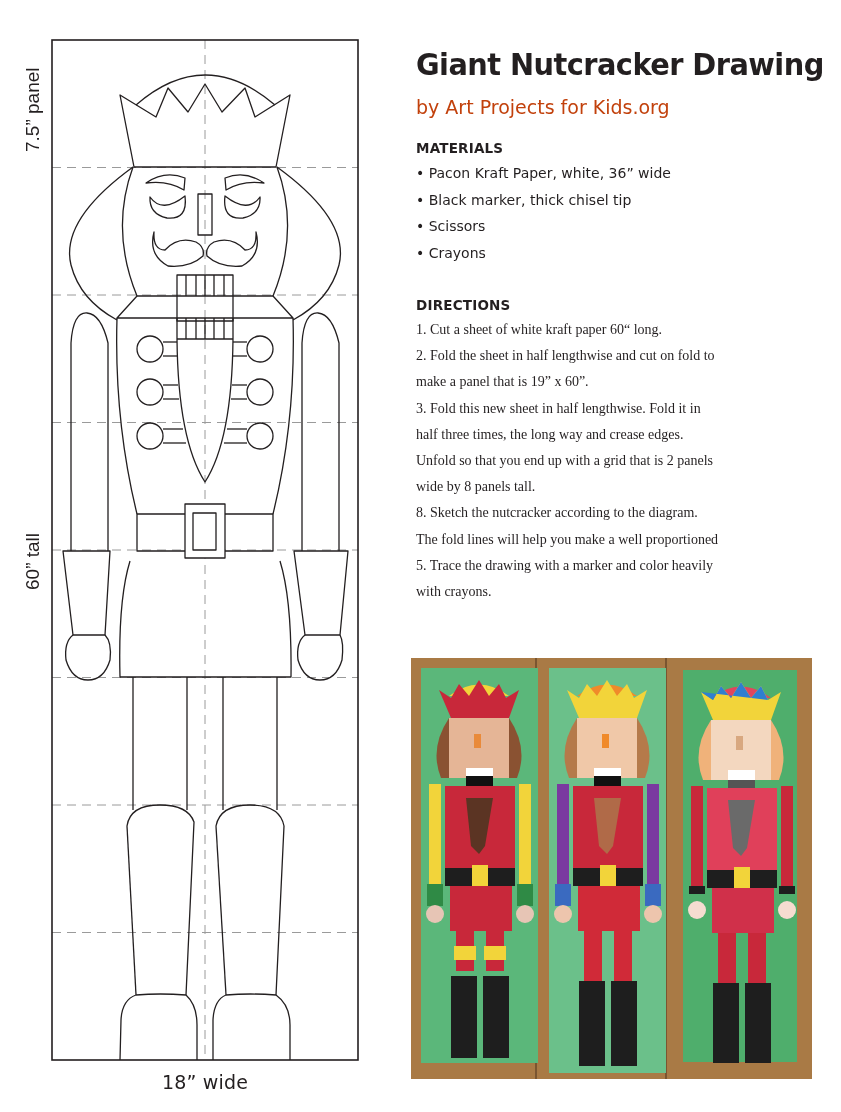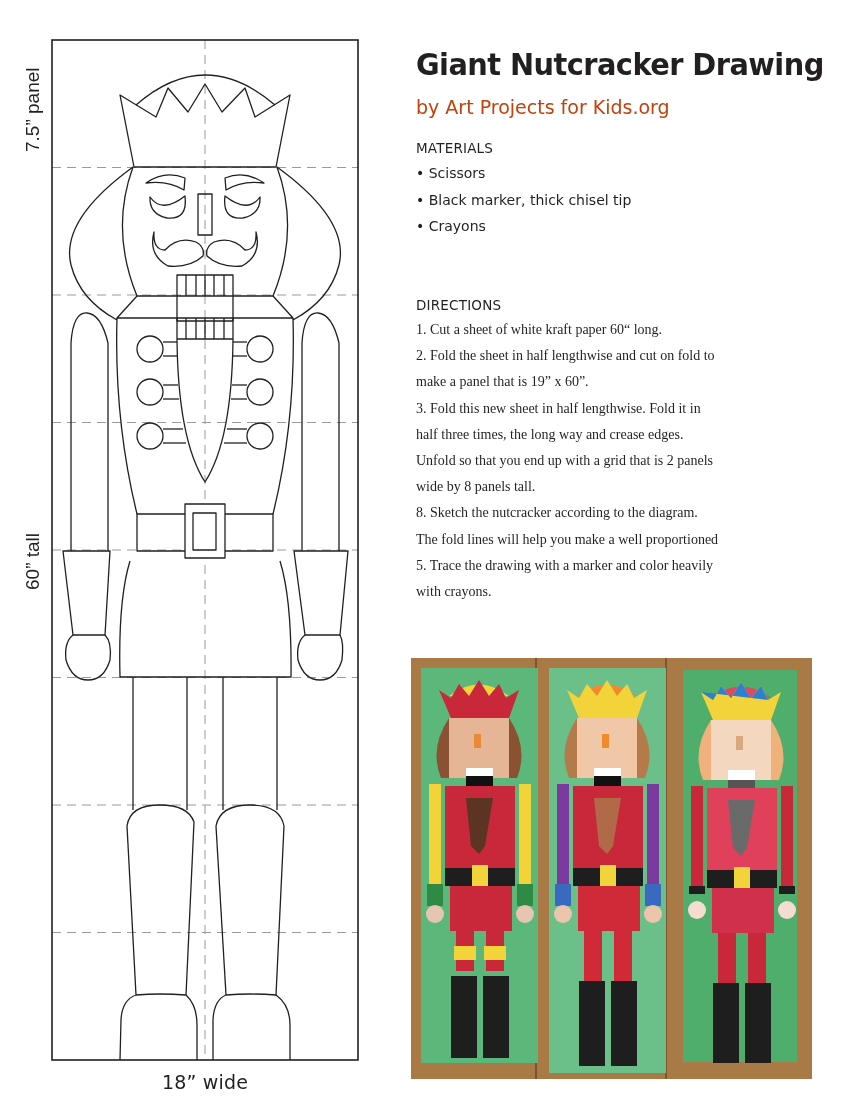--- a/index.html
+++ b/index.html
@@ -6,21 +6,21 @@
   body{width:841px;height:1112px;position:relative;overflow:hidden;font-family:"Liberation Sans",sans-serif;color:#231f20;}
   .diagram{position:absolute;left:0;top:0;width:380px;height:1112px;}
   .side-label{position:absolute;font-size:19px;color:#231f20;transform:rotate(-90deg);transform-origin:left top;white-space:nowrap;font-family:"Liberation Sans",sans-serif;}
   .lbl-panel{left:22px;top:152px;}
   .lbl-tall{left:22px;top:590px;}
   .lbl-wide{position:absolute;left:0;width:410px;top:1071px;text-align:center;font-size:19px;font-family:"DejaVu Sans",sans-serif;letter-spacing:0.2px;}
   .lbl-wide{left:52px;width:306px;}
   .right{position:absolute;left:416px;top:44px;width:410px;}
   .title{font-family:"DejaVu Sans",sans-serif;font-weight:bold;font-size:31px;letter-spacing:-0.6px;color:#231f20;margin:0;line-height:40px;transform:scaleX(0.93);transform-origin:left;white-space:nowrap;}
   .byline{font-family:"DejaVu Sans",sans-serif;font-size:19px;margin-top:10px;line-height:26px;color:#c2410c;}
-  .section-h{font-family:"DejaVu Sans",sans-serif;font-weight:normal;font-size:13.5px;letter-spacing:0.2px;margin:0;}
+  .section-h{font-family:"DejaVu Sans",sans-serif;font-weight:bold;font-size:13.5px;letter-spacing:0.2px;margin:0;}
   .mat-h{position:absolute;top:96px;}
   .mat-list{position:absolute;top:116px;list-style:none;margin:0;padding:0;}
   .mat-list li{font-family:"DejaVu Sans",sans-serif;font-size:14px;line-height:26.5px;white-space:nowrap;}
   .dir-h{position:absolute;top:253px;}
   .dir-text{position:absolute;top:273px;width:400px;font-family:"DejaVu Sans",sans-serif;font-size:14px;line-height:26.2px;}
   .dir-text p{margin:0;font-family:Liberation Serif, serif;}
   .photo{position:absolute;left:411px;top:658px;width:401px;height:421px;background:#a97a45;overflow:hidden;}
   .photo svg{display:block;}
 </style>
 </head>
@@ -146,22 +146,23 @@
   <div class="side-label lbl-tall">60” tall</div>
   <div class="lbl-wide">18” wide</div>
 </div>
 
 <div class="right">
   <h1 class="title">Giant Nutcracker Drawing</h1>
   <div class="byline">by Art Projects for Kids.org</div>
 
   <h2 class="section-h mat-h">MATERIALS</h2>
   <ul class="mat-list">
+    <li>• Pacon Kraft Paper, white, 36” wide</li>
+    <li>• Black marker, thick chisel tip</li>
     <li>• Scissors</li>
-    <li>• Black marker, thick chisel tip</li>
     <li>• Crayons</li>
   </ul>
 
   <h2 class="section-h dir-h">DIRECTIONS</h2>
   <div class="dir-text">
     <p>1. Cut a sheet of white kraft paper 60“ long.</p>
     <p>2. Fold the sheet in half lengthwise and cut on fold to</p>
     <p>make a panel that is 19” x 60”.</p>
     <p>3. Fold this new sheet in half lengthwise. Fold it in</p>
     <p>half three times, the long way and crease edges.</p>

